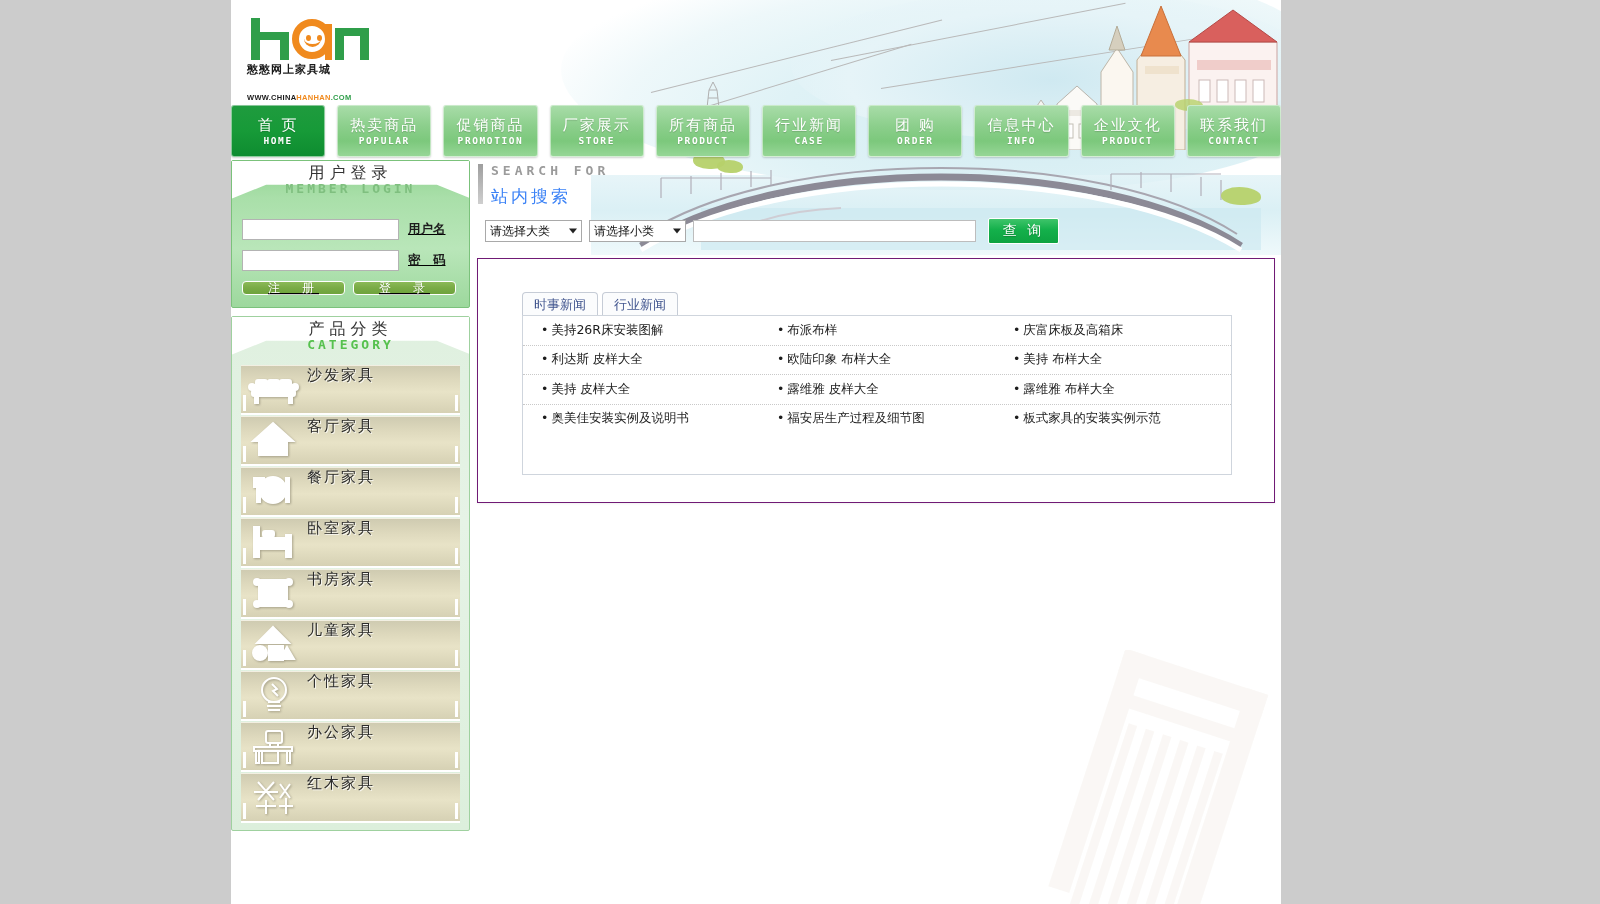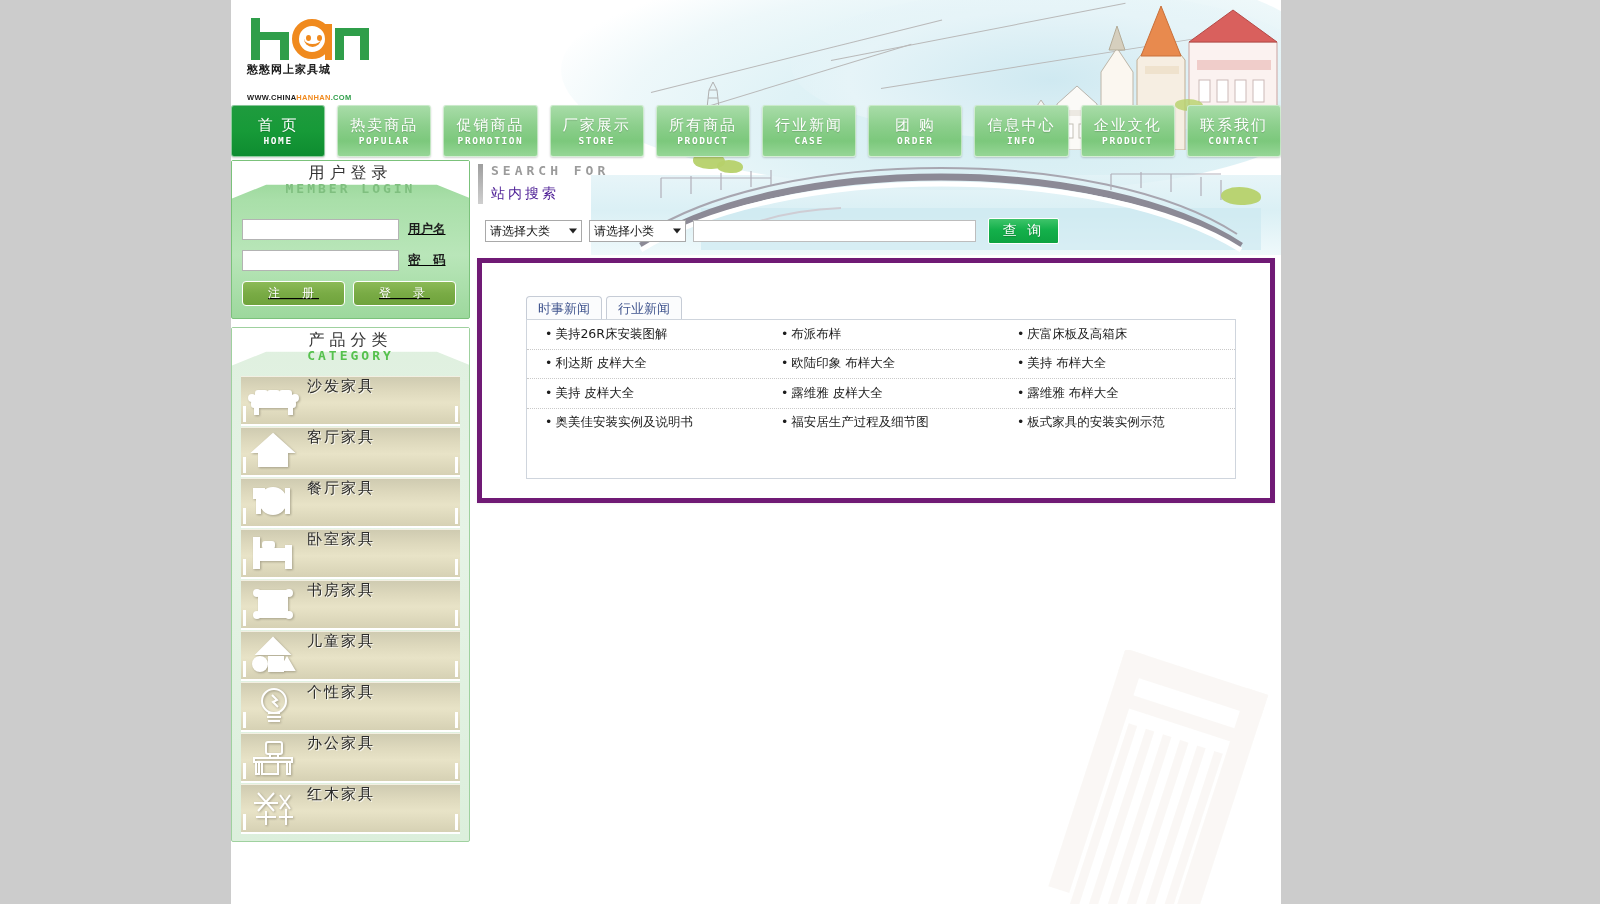--- a/index.html
+++ b/index.html
@@ -128,21 +128,21 @@
   .field-row input{
     width:157px;height:21px;border:1px solid #b3b3b3;background:#ffffff;
     box-sizing:border-box;outline:none;font-size:12px;padding:0 3px;
   }
   .field-label{
     margin-left:9px;font-size:12.5px;font-weight:bold;color:#1d1d1d;
     font-family:"DejaVu Sans",sans-serif;white-space:nowrap;
   }
   .btn-row{display:flex;gap:8px;margin-top:3px;}
   .btn-green{
-    width:103px;height:25px;border-radius:4px;cursor:pointer;
+    width:103px;height:14px;border-radius:4px;cursor:pointer;
     background:linear-gradient(180deg,#8cba58 0%, #79ab45 50%, #6fa33c 100%);
     border:1px solid #ffffff;box-sizing:border-box;
     color:#ffffff;font-size:12px;letter-spacing:5px;
     display:flex;align-items:center;justify-content:center;
     font-family:"DejaVu Sans",sans-serif;
     text-shadow:0 1px 1px rgba(0,0,0,.2);
   }
   .cat-panel{
     margin-top:8px;
     background:linear-gradient(180deg,#dff0df 0%, #e6f3e6 40%, #dcefdc 100%);
@@ -183,21 +183,21 @@
   .sf-accent{
     position:absolute;left:8px;top:6px;width:5px;height:40px;
     background:linear-gradient(180deg,#9e9e9e,#cfcfcf);
   }
   .sf-en{
     position:absolute;left:21px;top:5px;font-size:13px;letter-spacing:4px;
     color:#9b9b9b;font-weight:bold;
     font-family:"DejaVu Sans Mono","Liberation Mono",monospace;
   }
   .sf-cn{
-    position:absolute;left:21px;top:27px;font-size:14px;letter-spacing:3px;color:#4c1d95;
+    position:absolute;left:21px;top:27px;font-size:17px;letter-spacing:3px;color:#3b82f6;
     font-family:"DejaVu Sans",sans-serif;
   }
   .sf-controls{position:absolute;left:15px;top:60px;display:flex;align-items:center;gap:7px;}
   .sel{
     position:relative;width:97px;height:22px;background:#ffffff;border:1px solid #a9a9a9;
     box-sizing:border-box;display:flex;align-items:center;cursor:pointer;
     font-size:12px;color:#111111;padding-left:4px;
     font-family:"DejaVu Sans",sans-serif;
   }
   .sel .arrow{
@@ -212,21 +212,21 @@
   .search-btn{
     margin-left:5px;width:71px;height:26px;border-radius:2px;cursor:pointer;
     background:linear-gradient(180deg,#3ec46a 0%, #14b04b 45%, #0da341 100%);
     border:1px solid #ffffff;box-sizing:border-box;
     color:#ffffff;font-size:14px;letter-spacing:3px;
     display:flex;align-items:center;justify-content:center;
     font-family:"DejaVu Sans",sans-serif;text-shadow:0 1px 1px rgba(0,0,0,.25);
   }
   .content-card{
     position:absolute;left:7px;top:100px;width:798px;height:245px;
-    background:#ffffff;border:5px solid #701a75;box-shadow:0 1px 2px rgba(0,0,0,.06);
+    background:#ffffff;border:1px solid #701a75;box-shadow:0 1px 2px rgba(0,0,0,.06);
     box-sizing:border-box;
   }
   .tabs{position:absolute;left:44px;top:33px;display:flex;}
   .tab{
     height:24px;padding:0 11px;border:1px solid #c6ccd6;border-bottom:none;
     border-radius:4px 4px 0 0;background:#fbfcfd;cursor:pointer;
     display:flex;align-items:center;font-size:13px;color:#41558e;
     font-family:"DejaVu Sans",sans-serif;margin-right:4px;box-sizing:border-box;
   }
   .news-box{

